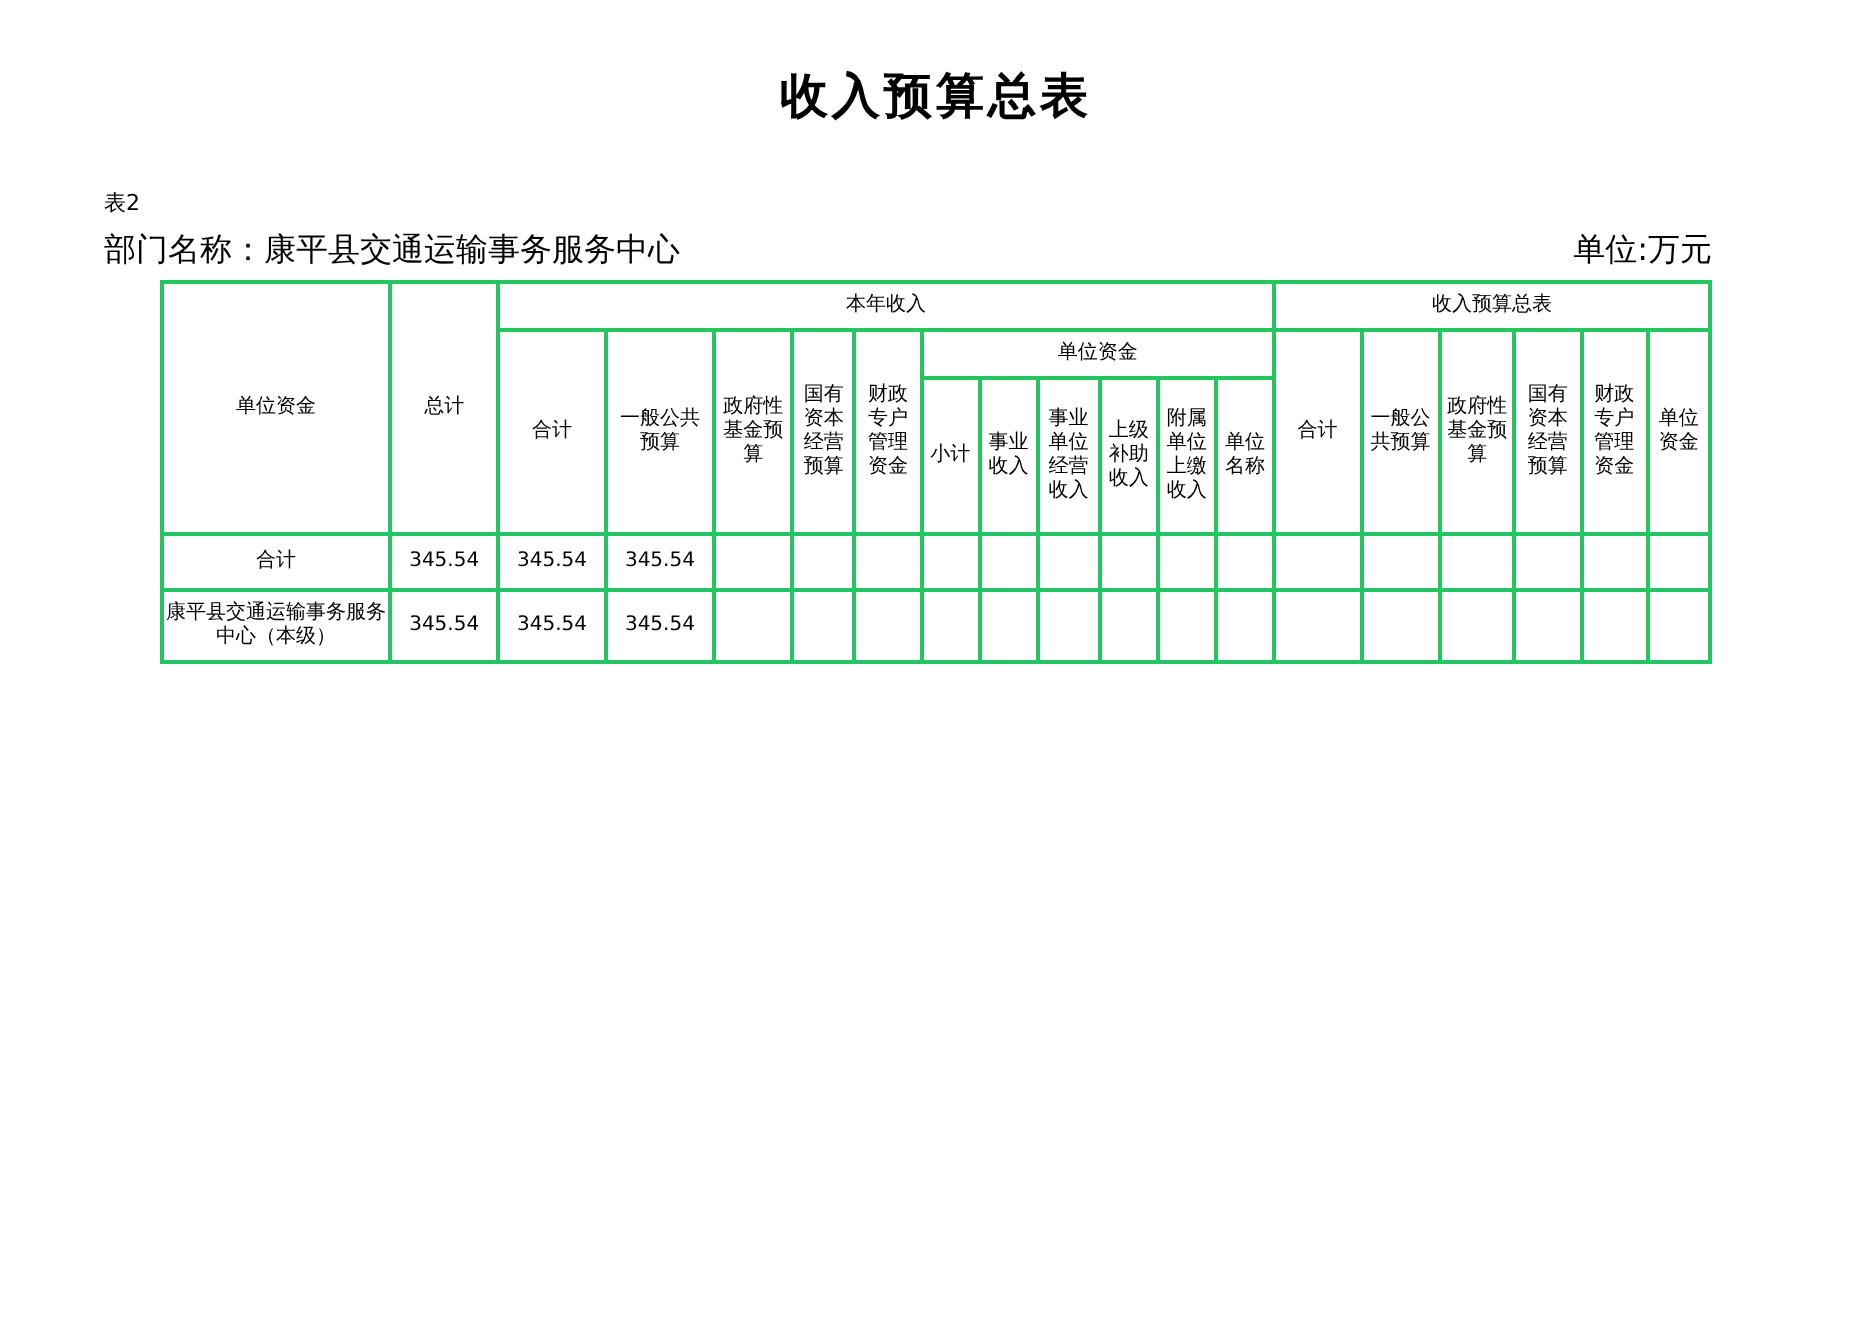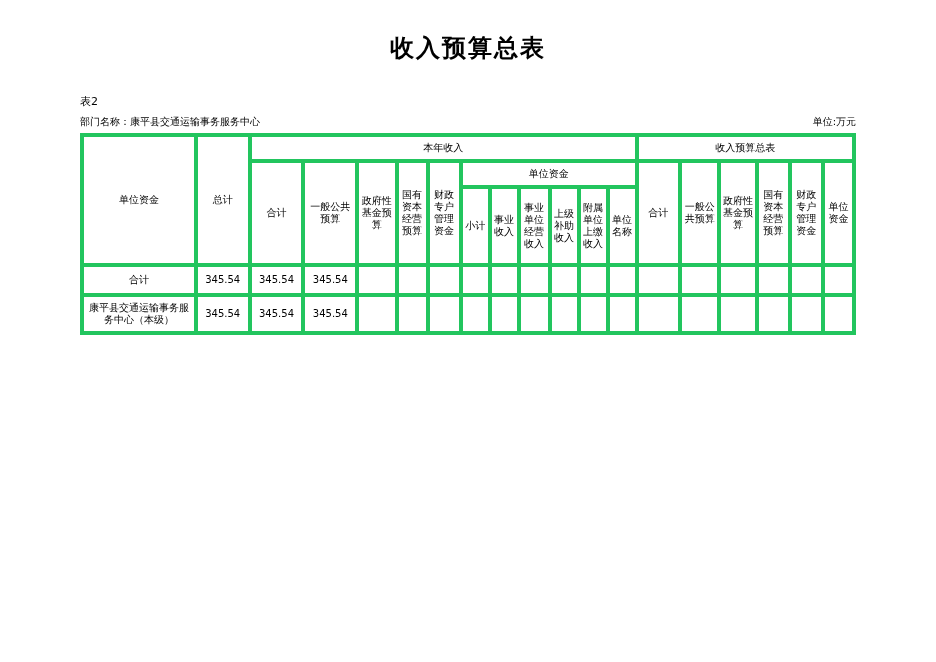--- a/index.html
+++ b/index.html
@@ -24,42 +24,42 @@
   .doc-title {
     text-align: center;
     font-size: 24px;
     font-weight: bold;
     letter-spacing: 2px;
     margin-top: 32px;
     margin-bottom: 0;
     font-family: "DejaVu Serif", "Liberation Serif", serif;
   }
   .meta-wrap {
-    margin: 30px 80px 0 80px;
+    margin: 30px 80px 0 52px;
     font-size: 11px;
   }
   .meta-line1 {
     font-size: 11px;
     margin-bottom: 6px;
   }
   .meta-line2 {
     display: flex;
     justify-content: space-between;
     align-items: flex-end;
-    font-size: 10px;
+    font-size: 16px;
     margin-bottom: 4px;
   }
   table.budget {
     border-collapse: collapse;
     margin: 0 80px;
     width: 776px;
     table-layout: fixed;
   }
   table.budget td, table.budget th {
-    border: 4px solid #22c55e;
+    border: 2px solid #22c55e;
     font-weight: normal;
     font-size: 10px;
     text-align: center;
     vertical-align: middle;
     padding: 0 1px;
     line-height: 1.18;
     word-break: break-all;
   }
   .vhead {
     height: 22px;

